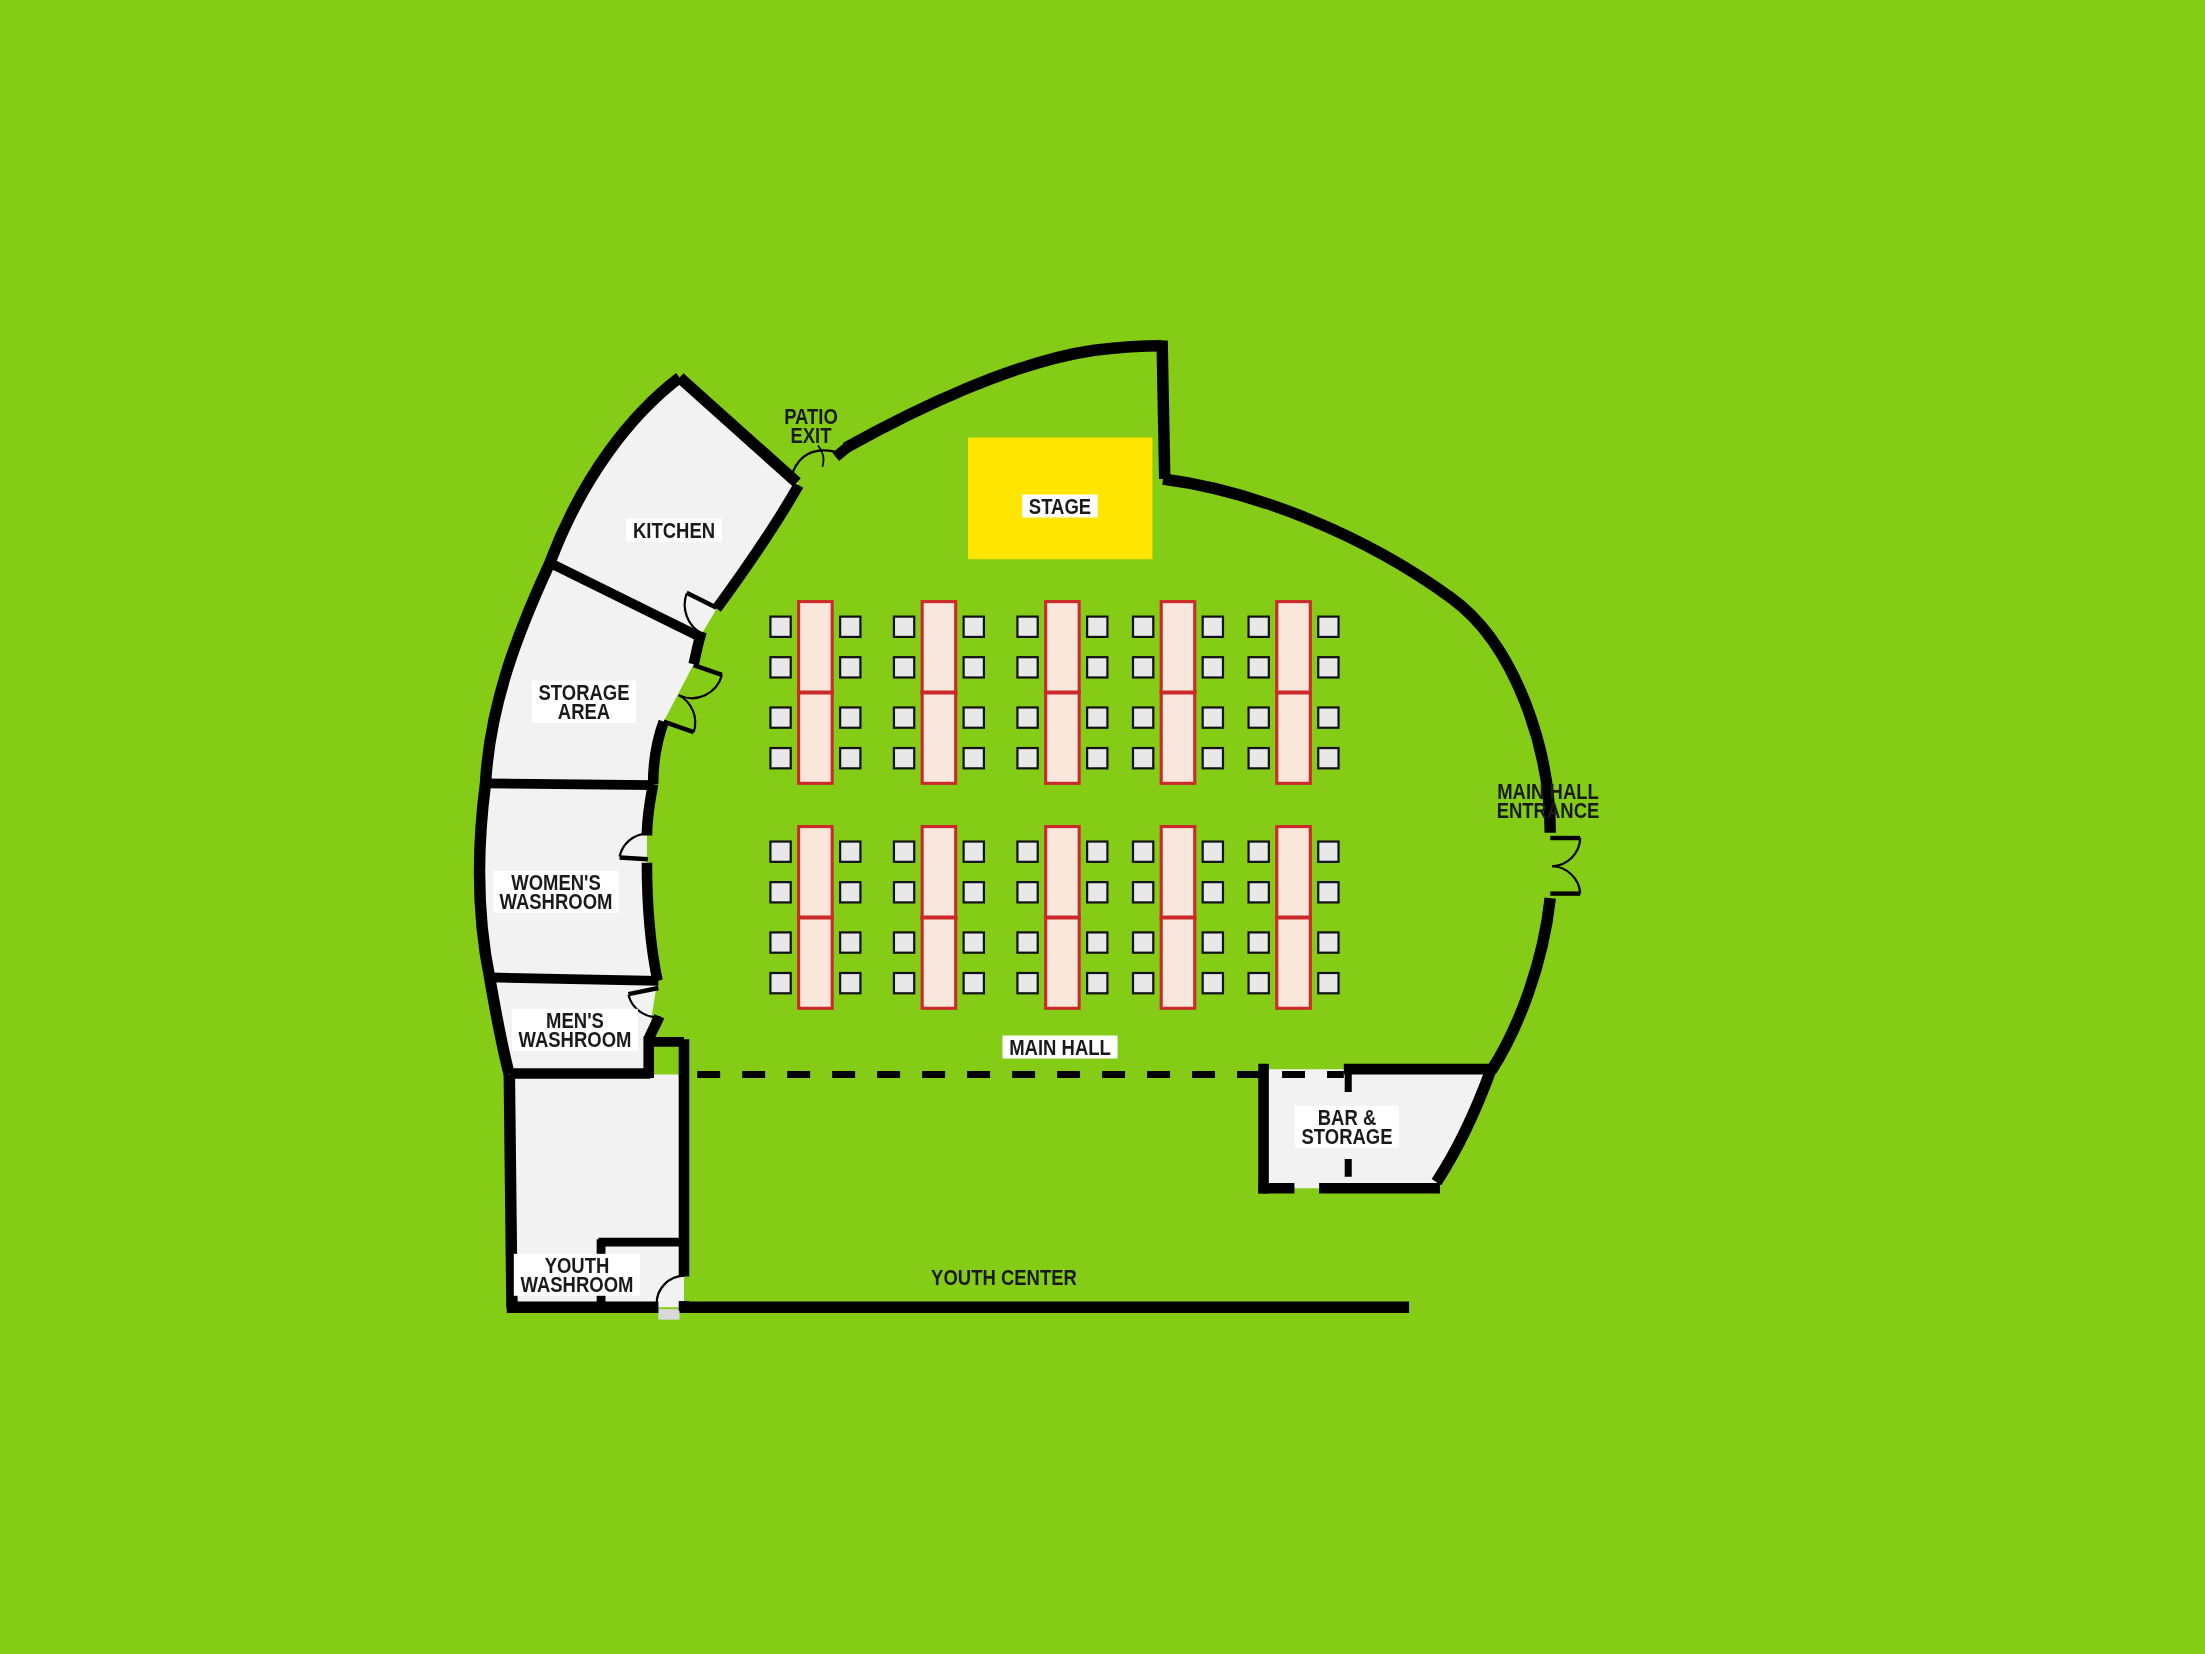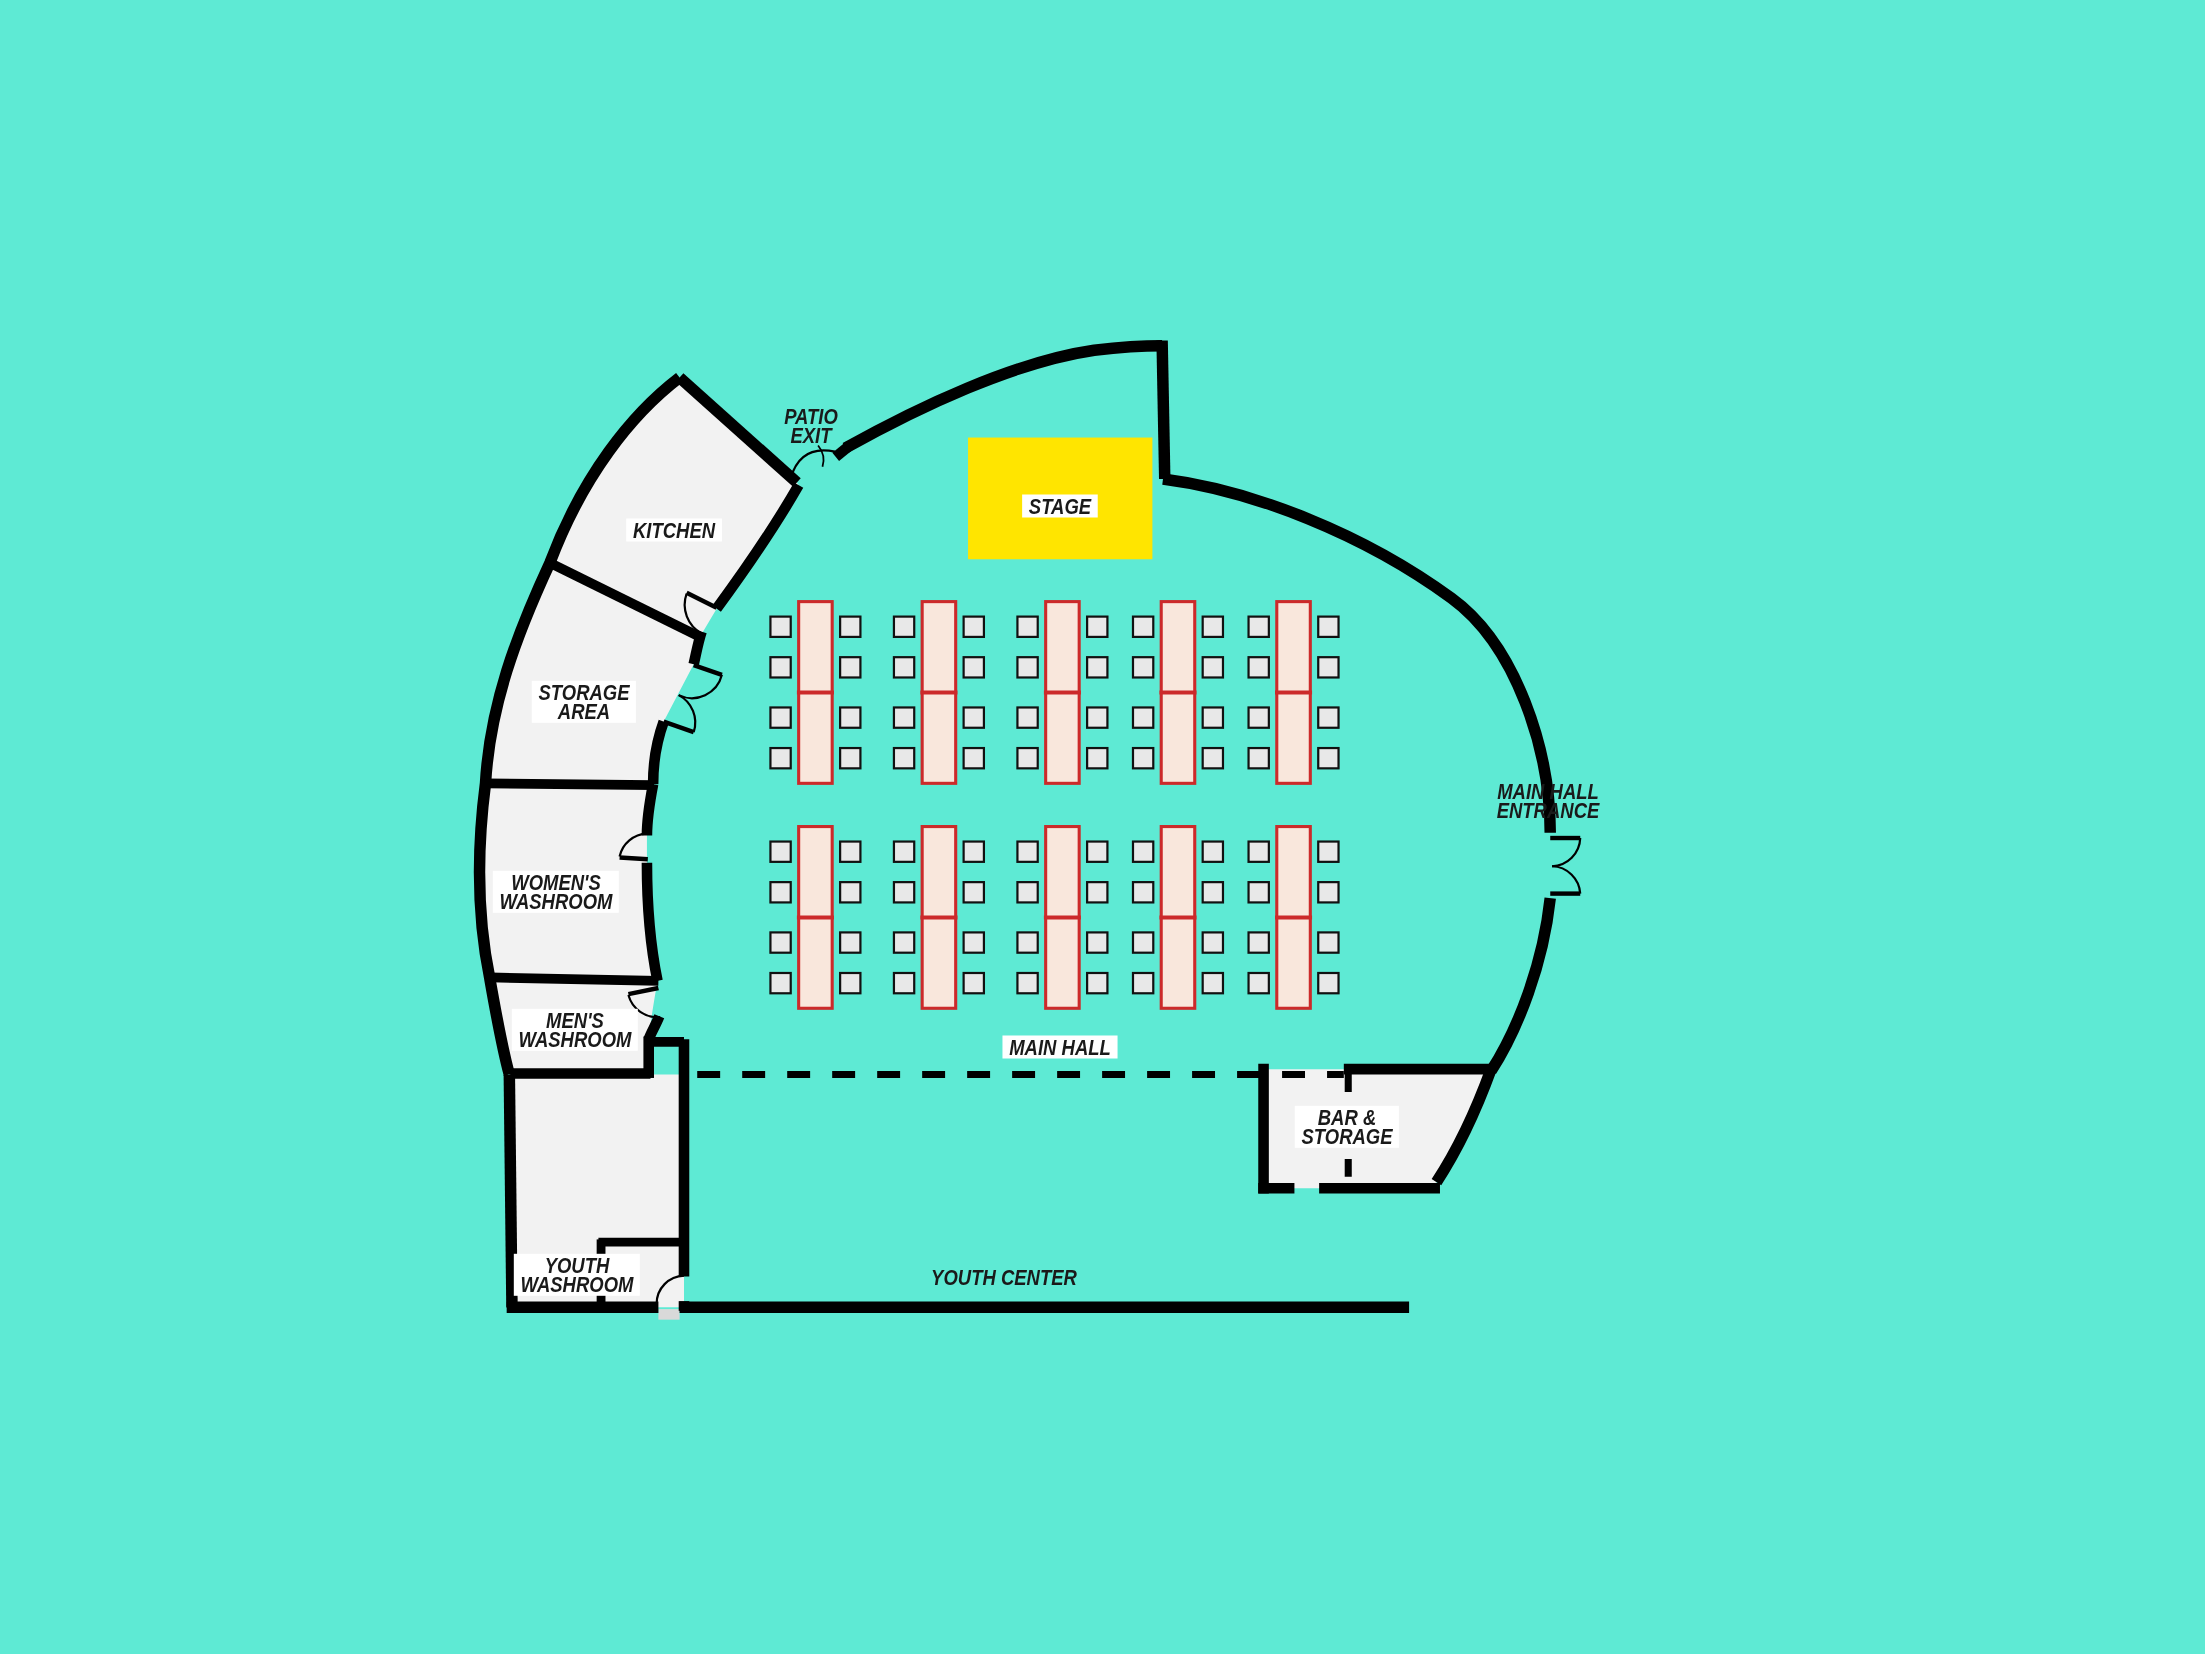--- a/index.html
+++ b/index.html
@@ -1,17 +1,17 @@
 <!DOCTYPE html>
 <html style="font-size:14px"><head>
 <meta charset="utf-8">
 <style>
   html,body{margin:0;padding:0;background:#ffffff;}
-  #canvas{position:relative;width:2206px;height:1654px;background:#5eead4;overflow:hidden;
-          font-family:"Liberation Sans",sans-serif;font-style:italic;}
+  #canvas{position:relative;width:2206px;height:1654px;background:#84cc16;overflow:hidden;
+          font-family:"Liberation Sans",sans-serif;}
   #plan-svg{position:absolute;left:0;top:0;}
   .lbl{
     position:absolute;
     transform:translate(-50%,-50%) scaleX(0.84);
     font-weight:bold;
     font-size:22px;
     line-height:19.4px;
     letter-spacing:0px;
     color:#1a1a1a;
     text-align:center;

